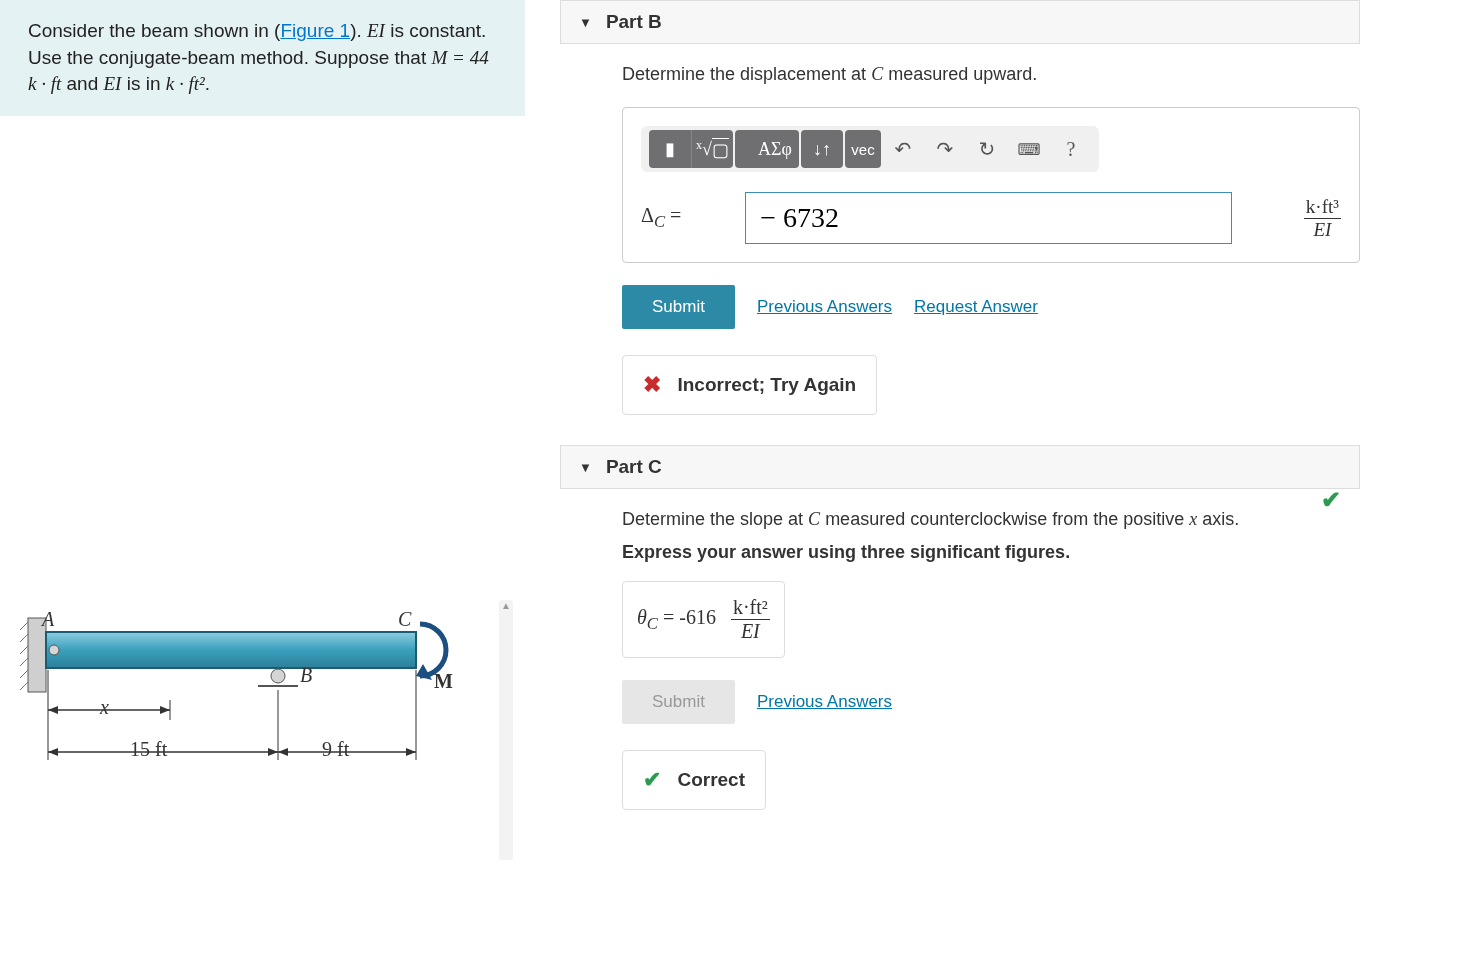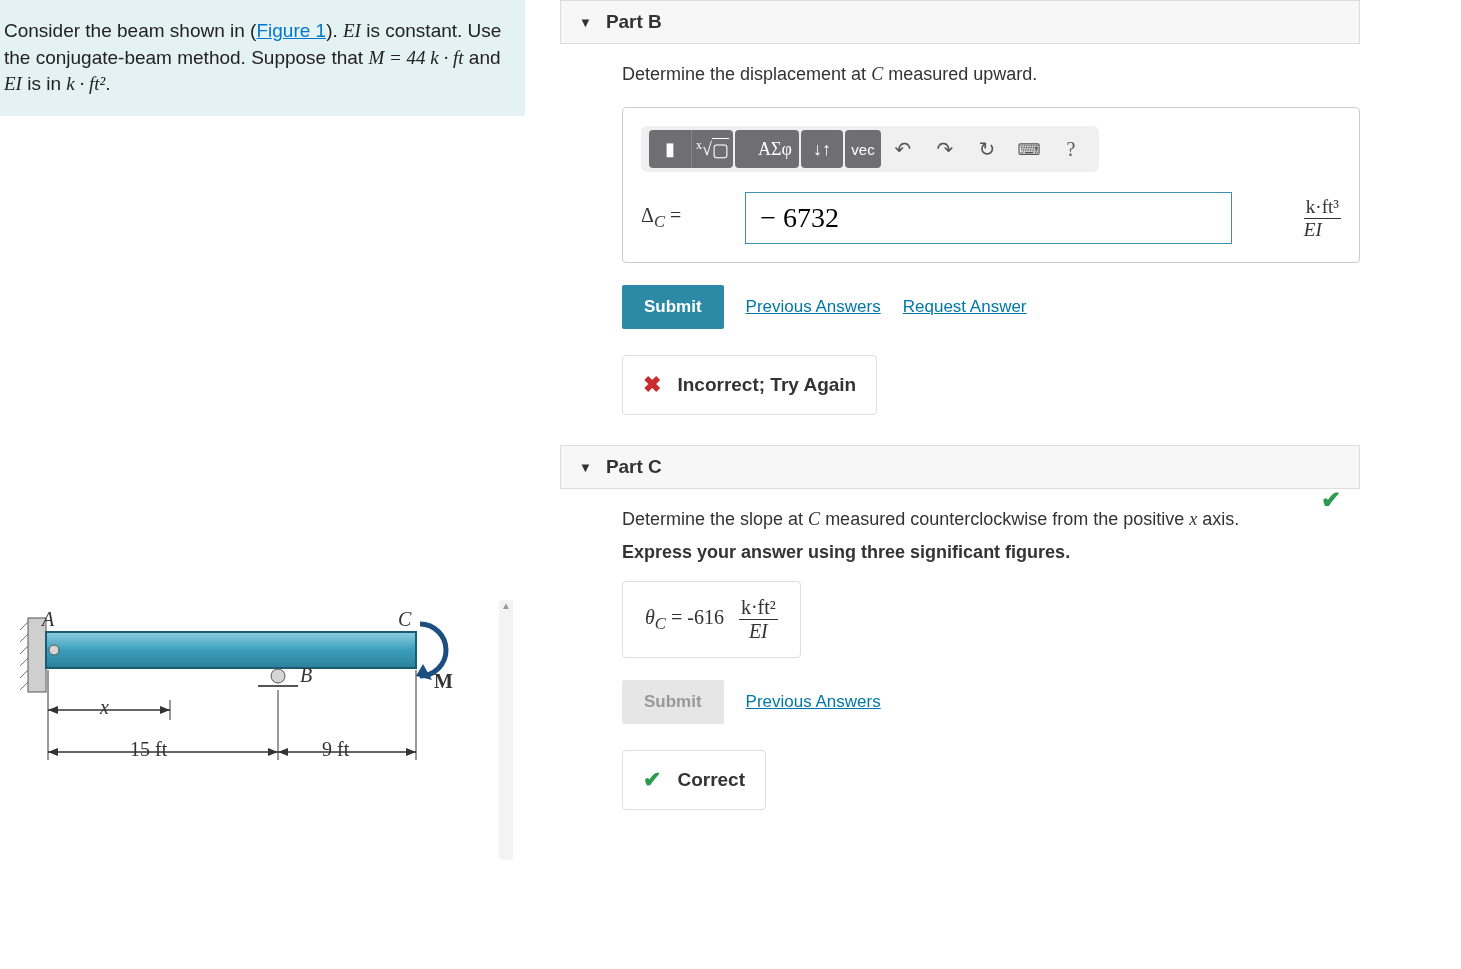--- a/index.html
+++ b/index.html
@@ -1,18 +1,18 @@
 <!DOCTYPE html>
 <html><head>
 <meta charset="utf-8">
 <style>
 * { box-sizing: border-box; margin: 0; padding: 0; }
 body { font-family: Arial, Helvetica, sans-serif; font-size: 15px; color: #333; background: #fff; width: 1461px; height: 969px; position: relative; }
 .left-col { position: absolute; left: 0; top: 0; width: 525px; }
-.problem-box { background: #e5f2f4; padding: 18px 4px; font-size: 19px; line-height: 1.4; color: #222; }
+.problem-box { background: #e5f2f4; padding: 18px 28px; font-size: 19px; line-height: 1.4; color: #222; }
 .problem-box .fig-link { color: #0077cc; text-decoration: underline; }
 .problem-box .math { font-family: 'Times New Roman', serif; font-style: italic; }
 .figure-section { position: absolute; top: 530px; left: 0; width: 510px; }
 .figure-header { display: flex; justify-content: space-between; align-items: center; padding: 0 14px; }
 .figure-title { font-size: 22px; font-weight: bold; }
 .figure-nav { display: flex; align-items: center; gap: 6px; }
 .nav-btn { width: 30px; height: 30px; border: 1px solid #ddd; background: #fff; border-radius: 50%; display: flex; align-items: center; justify-content: center; color: #888; font-size: 16px; cursor: pointer; }
 .figure-count { margin: 0 8px; font-size: 16px; }
 .figure-canvas { margin-top: 30px; width: 480px; height: 260px; position: relative; }
 .scroll-hint { position: absolute; right: 12px; top: 600px; width: 14px; height: 260px; background: #f3f3f3; border-radius: 3px; }
@@ -26,32 +26,32 @@
 .qbold { font-size: 18px; font-weight: bold; margin-top: 12px; }
 .answer-area { border: 1px solid #ccc; border-radius: 4px; margin-top: 22px; padding: 18px; }
 .toolbar { display: inline-flex; height: 46px; background: #f0f0f0; border-radius: 6px; align-items: center; padding: 0 8px; gap: 2px; }
 .tool-grp { display: flex; background: #6f6f71; border-radius: 4px; height: 38px; }
 .tool-btn { width: 42px; height: 38px; color: #fff; display: flex; align-items: center; justify-content: center; font-size: 18px; font-family: 'Times New Roman', serif; }
 .tool-btn + .tool-btn { border-left: 1px solid #888; }
 .tool-act { width: 40px; height: 38px; display: flex; align-items: center; justify-content: center; color: #555; font-size: 20px; cursor: pointer; }
 .input-row { display: flex; align-items: center; margin-top: 20px; gap: 48px; }
 .var-label { font-size: 20px; font-family: 'Times New Roman', serif; margin-right: 16px; }
 .answer-input { flex: 1; height: 52px; border: 1px solid #3b8fb0; background: #fff; font-size: 28px; font-family: 'Times New Roman', serif; padding: 0 14px; }
-.unit-label { font-size: 19px; font-family: 'Times New Roman', serif; margin-left: 24px; }
+.unit-label { font-size: 19px; font-family: 'Times New Roman', serif; margin-left: 24px; text-align: center; }
 .btn-row { margin-top: 22px; display: flex; align-items: center; gap: 22px; }
-.submit-btn { background: #2c8aa6; color: #fff; border: none; padding: 12px 22px; font-size: 17px; font-weight: bold; border-radius: 2px; cursor: pointer; }
+.submit-btn { background: #2c8aa6; color: #fff; border: none; padding: 12px 30px; font-size: 17px; font-weight: normal; border-radius: 2px; cursor: pointer; }
 .submit-btn.disabled { background: #e6e6e6; color: #999; }
 .link-btn { color: #0077a6; font-weight: normal; font-size: 17px; text-decoration: underline; cursor: pointer; }
 .feedback-box { margin-top: 26px; border: 1px solid #ddd; border-radius: 4px; padding: 16px 20px; display: inline-flex; align-items: center; gap: 16px; font-size: 19px; font-weight: bold; }
 .feedback-icon { font-size: 22px; font-weight: bold; }
 .icon-wrong { color: #c92c2c; }
 .icon-right { color: #2d9b4f; }
 .part-c-header { position: relative; }
 .check-bar { position: absolute; right: 18px; bottom: -26px; color: #2d9b4f; font-size: 24px; }
-.static-answer { border: 1px solid #ddd; border-radius: 4px; padding: 14px 22px; display: inline-block; font-size: 20px; font-family: 'Times New Roman', serif; margin-top: 18px; }
+.static-answer { border: 1px solid #ddd; border-radius: 4px; padding: 14px 14px; display: inline-block; font-size: 20px; font-family: 'Times New Roman', serif; margin-top: 18px; }
 
 
 .beam-label { position: absolute; font-family: 'Times New Roman', serif; font-style: italic; font-size: 20px; }
 </style>
 </head>
 <body>
 
 <div class="left-col">
   <div class="problem-box">
     <span>Consider the beam shown in (</span><a class="fig-link">Figure 1</a><span>). </span><span class="math">EI</span><span> is constant. Use the conjugate-beam method. Suppose that </span><span class="math">M = 44 k · ft</span><span> and </span><span class="math">EI</span><span> is in </span><span class="math">k · ft²</span><span>.</span>

